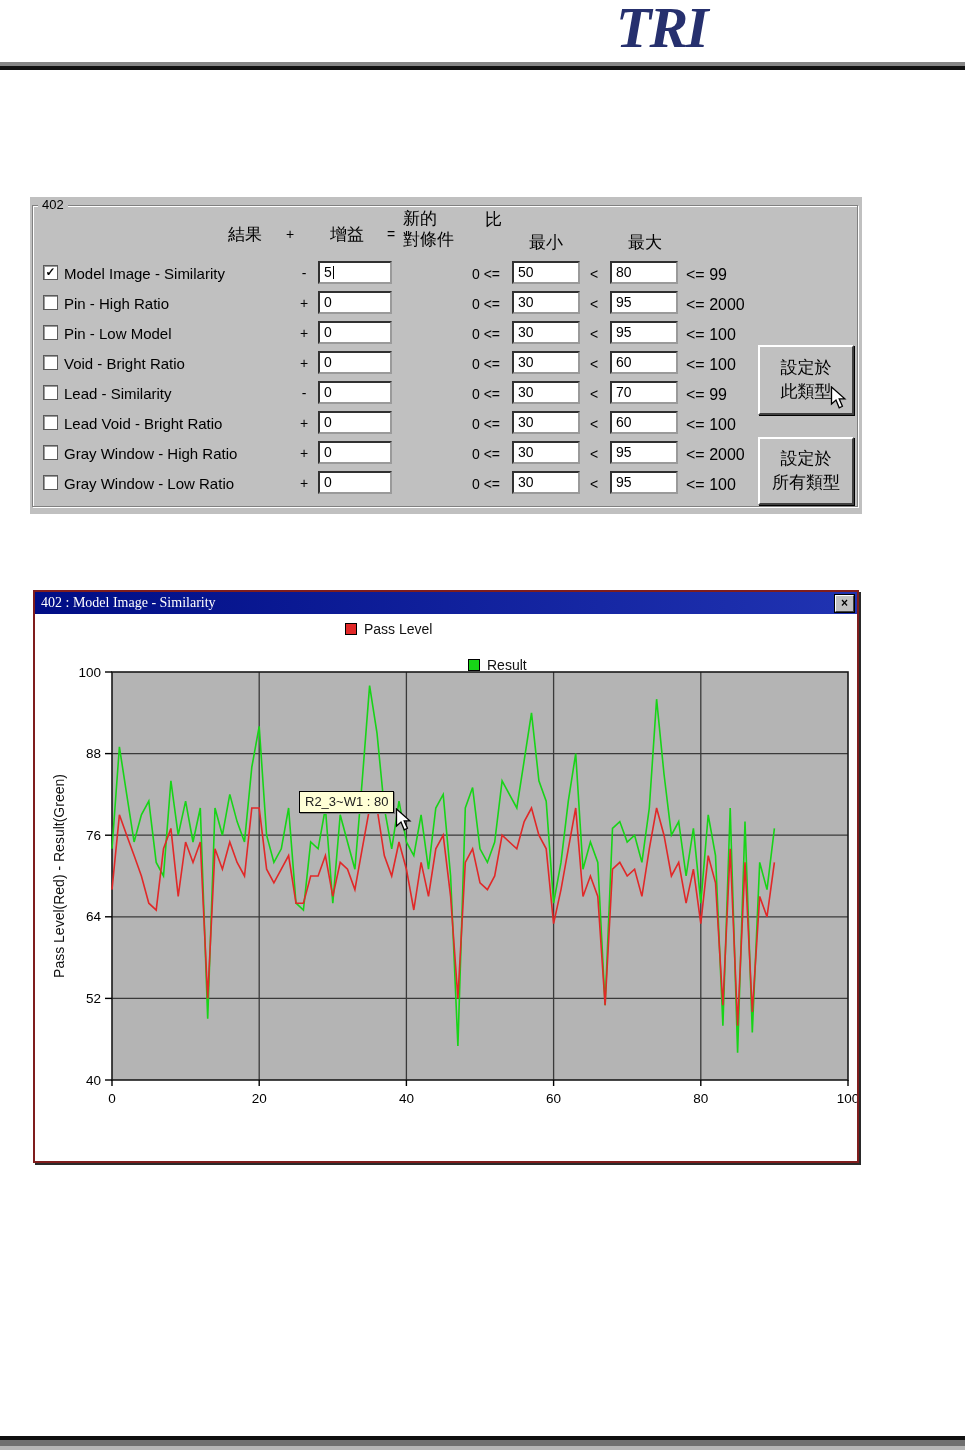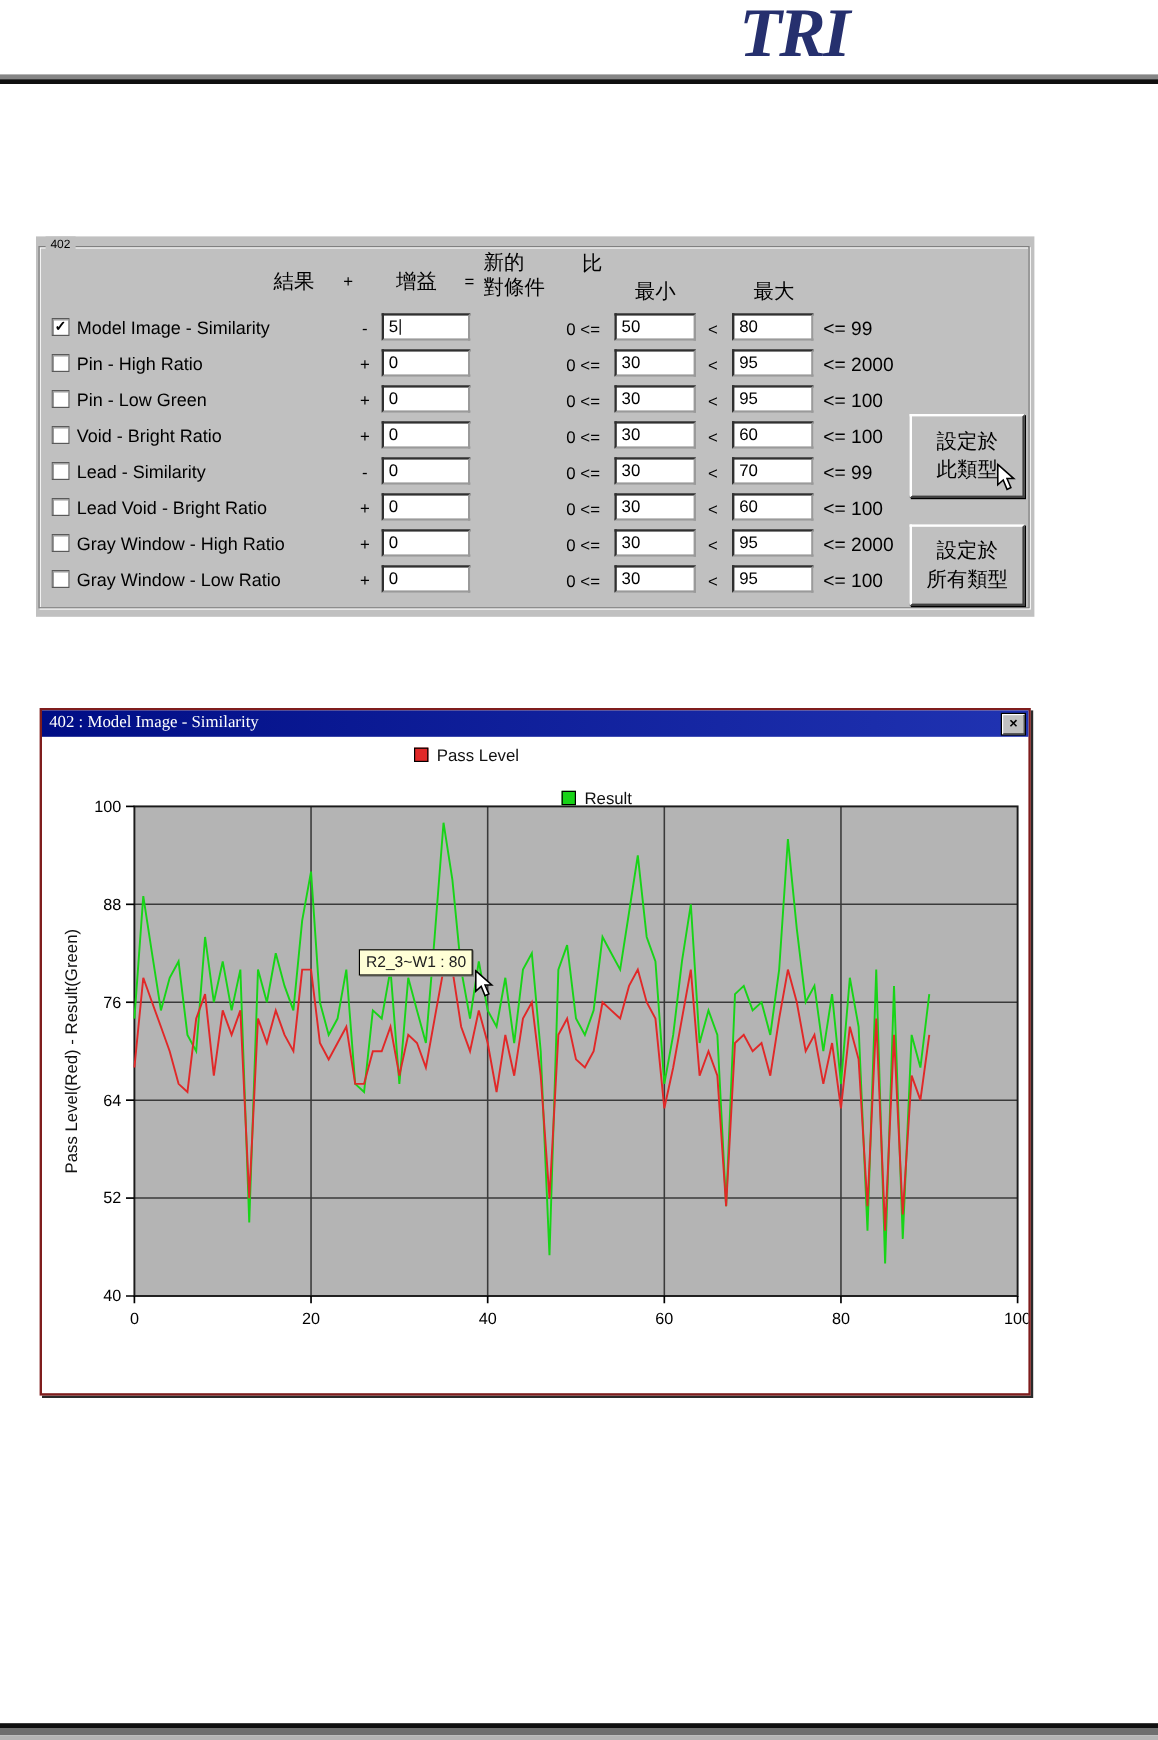--- a/index.html
+++ b/index.html
@@ -14,21 +14,21 @@
   .rule-top-gray  { top:62px; height:4px; background:#858585; }
   .rule-top-black { top:66px; height:4px; background:#101010; }
   .rule-bot-black { top:1436px; height:4px; background:#101010; }
   .rule-bot-gray  { top:1440px; height:6px; background:#6f6f6f; }
   .rule-bot-light { top:1446px; height:4px; background:#b5b5b5; }
 
   
   .panel { position:absolute; left:30px; top:197px; width:832px; height:317px; background:#c0c0c0; font-size:15px; }
   .group-border { position:absolute; left:2px; top:8px; width:824px; height:300px;
                   border:1px solid #808080; box-shadow:1px 1px 0 #ffffff, inset 1px 1px 0 #ffffff; }
-  .group-label { position:absolute; left:8px; top:0; background:#c0c0c0; padding:0 4px; font-size:10px; line-height:16px; }
+  .group-label { position:absolute; left:8px; top:0; background:#c0c0c0; padding:0 4px; font-size:13px; line-height:16px; }
   .hdr { position:absolute; font-size:17px; white-space:nowrap; }
   .h-result { left:198px; top:26px; }
   .h-plus   { left:256px; top:29px; font-size:14px; }
   .h-gain   { left:300px; top:26px; }
   .h-eq     { left:357px; top:29px; font-size:14px; }
   .h-new    { left:373px; top:11px; line-height:21px; }
   .h-ratio  { left:455px; top:11px; }
   .h-min    { left:499px; top:34px; }
   .h-max    { left:598px; top:34px; }
 
@@ -132,21 +132,21 @@
     <span class="lower">0 &lt;=</span>
     <span class="tbox minv">30</span>
     <span class="mid">&lt;</span>
     <span class="tbox maxv">95</span>
     <span class="upper">&lt;= 2000</span>
   </div>
         <div class="param-row" style="top: 122px;">
     <span class="cb">
             <i></i>
           </span>
-    <span class="rlabel">Pin - Low Green</span>
+    <span class="rlabel">Pin - Low Model</span>
     <span class="sign">+</span>
     <span class="tbox gain">0</span>
     <span class="lower">0 &lt;=</span>
     <span class="tbox minv">30</span>
     <span class="mid">&lt;</span>
     <span class="tbox maxv">95</span>
     <span class="upper">&lt;= 100</span>
   </div>
         <div class="param-row" style="top: 152px;">
     <span class="cb">

